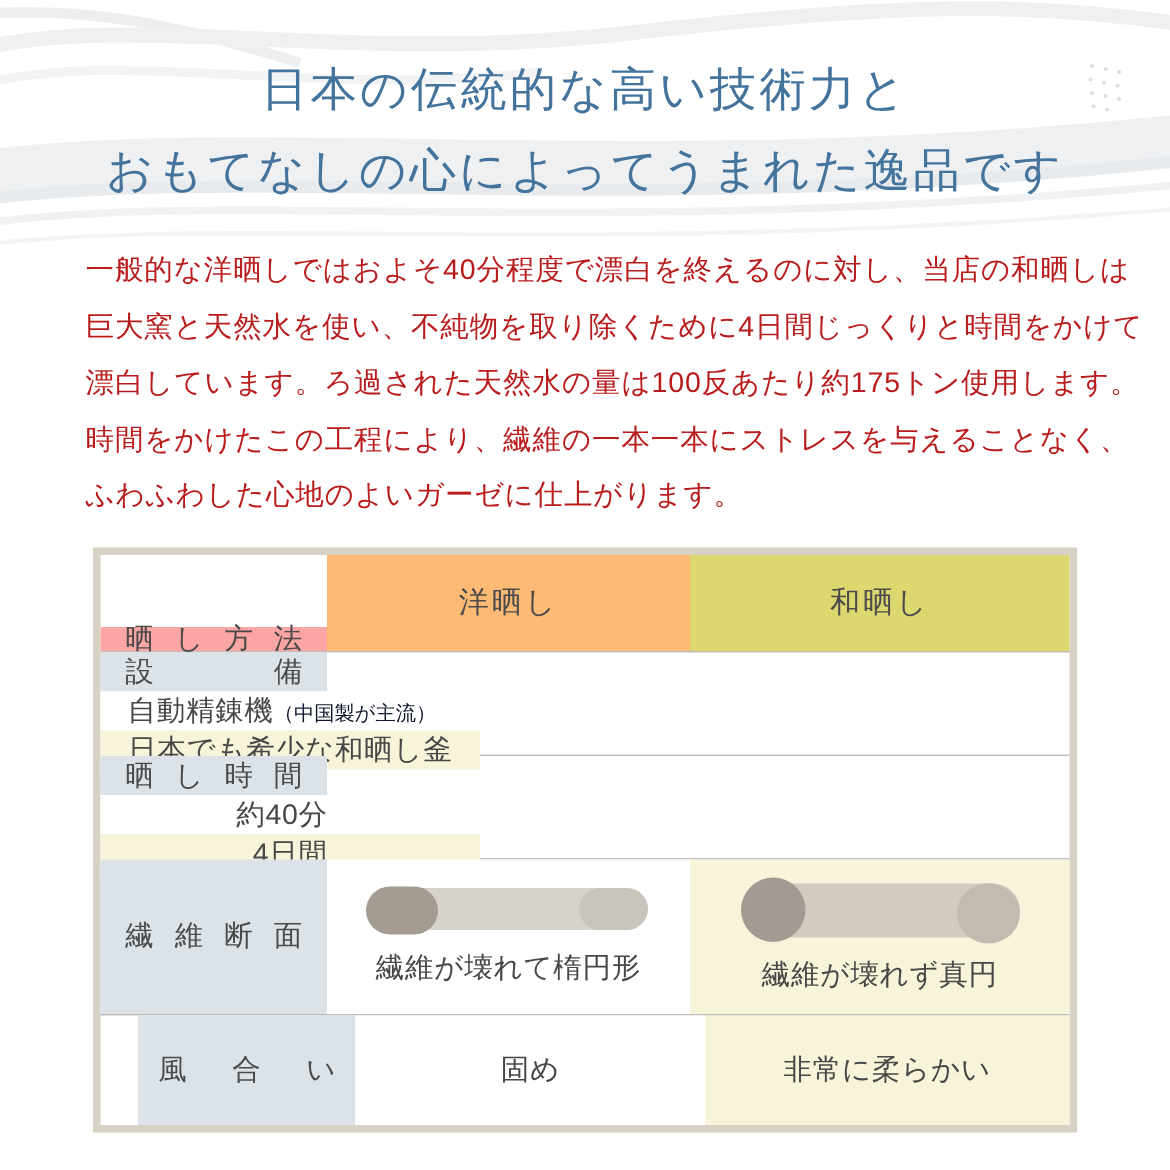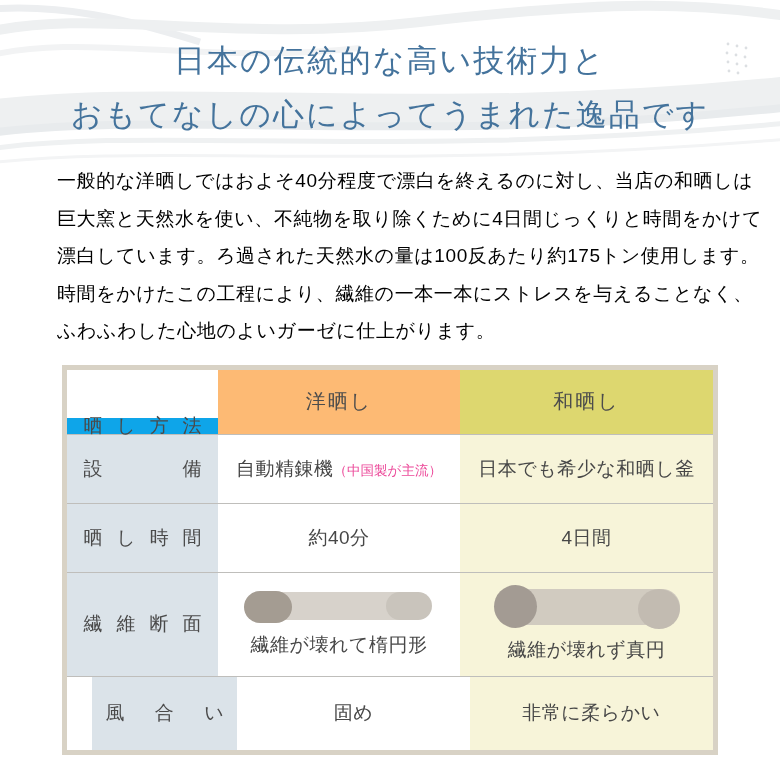--- a/index.html
+++ b/index.html
@@ -42,21 +42,21 @@
   }
 
   
   .intro {
     padding: 10px 55px 0 57px;
   }
   .intro-line {
     font-size: 19px;
     line-height: 37.5px;
     letter-spacing: 0.6px;
-    color: #000000;
+    color: #b91c1c;
     white-space: nowrap;
   }
 
   
   .cmp-table {
     margin: 15px 0 0 62px;
     width: 656px;
     border: 5px solid #d8d2c5;
     background: #ffffff;
   }
@@ -69,25 +69,25 @@
     display: flex;
     align-items: center;
     justify-content: center;
     flex-direction: column;
   }
   .col-label { width: 151px; }
   .col-west  { width: 242px; }
   .col-east  { width: 253px; }
 
   .row-head  { height: 64px; }
-  .row-std   { height: 69px; }
+  .row-std   { height: 69px; flex-direction: column; }
   .row-fiber { height: 104px; }
   .row-last  { height: 74px; padding-left: 25px; }
 
-  .h-label { background: #0ea5e9; margin-top: 48px; }
+  .h-label { background: #fca5a5; margin-top: 48px; }
   .h-west  { background: #fdba74; }
   .h-east  { background: #ddd76f; }
   .c-label { background: #dbe3e9; }
   .c-west  { background: #ffffff; }
   .c-east  { background: #f7f4d9; }
 
   .jlabel {
     display: block;
     width: 118px;
     font-size: 19px;
@@ -102,21 +102,21 @@
     color: #4c4c4c;
   }
   .cell-text {
     font-size: 19px;
     letter-spacing: 0.5px;
     color: #474747;
   }
   .cell-note {
     font-size: 13.5px;
     letter-spacing: 0;
-    color: #ec4899;
+    color: #0f172a;
   }
 
   
   .fiber-wrap {
     display: flex;
     flex-direction: column;
     align-items: center;
   }
   .fiber-graphic { position: relative; }
   .fg-west { width: 190px; height: 33px; }

